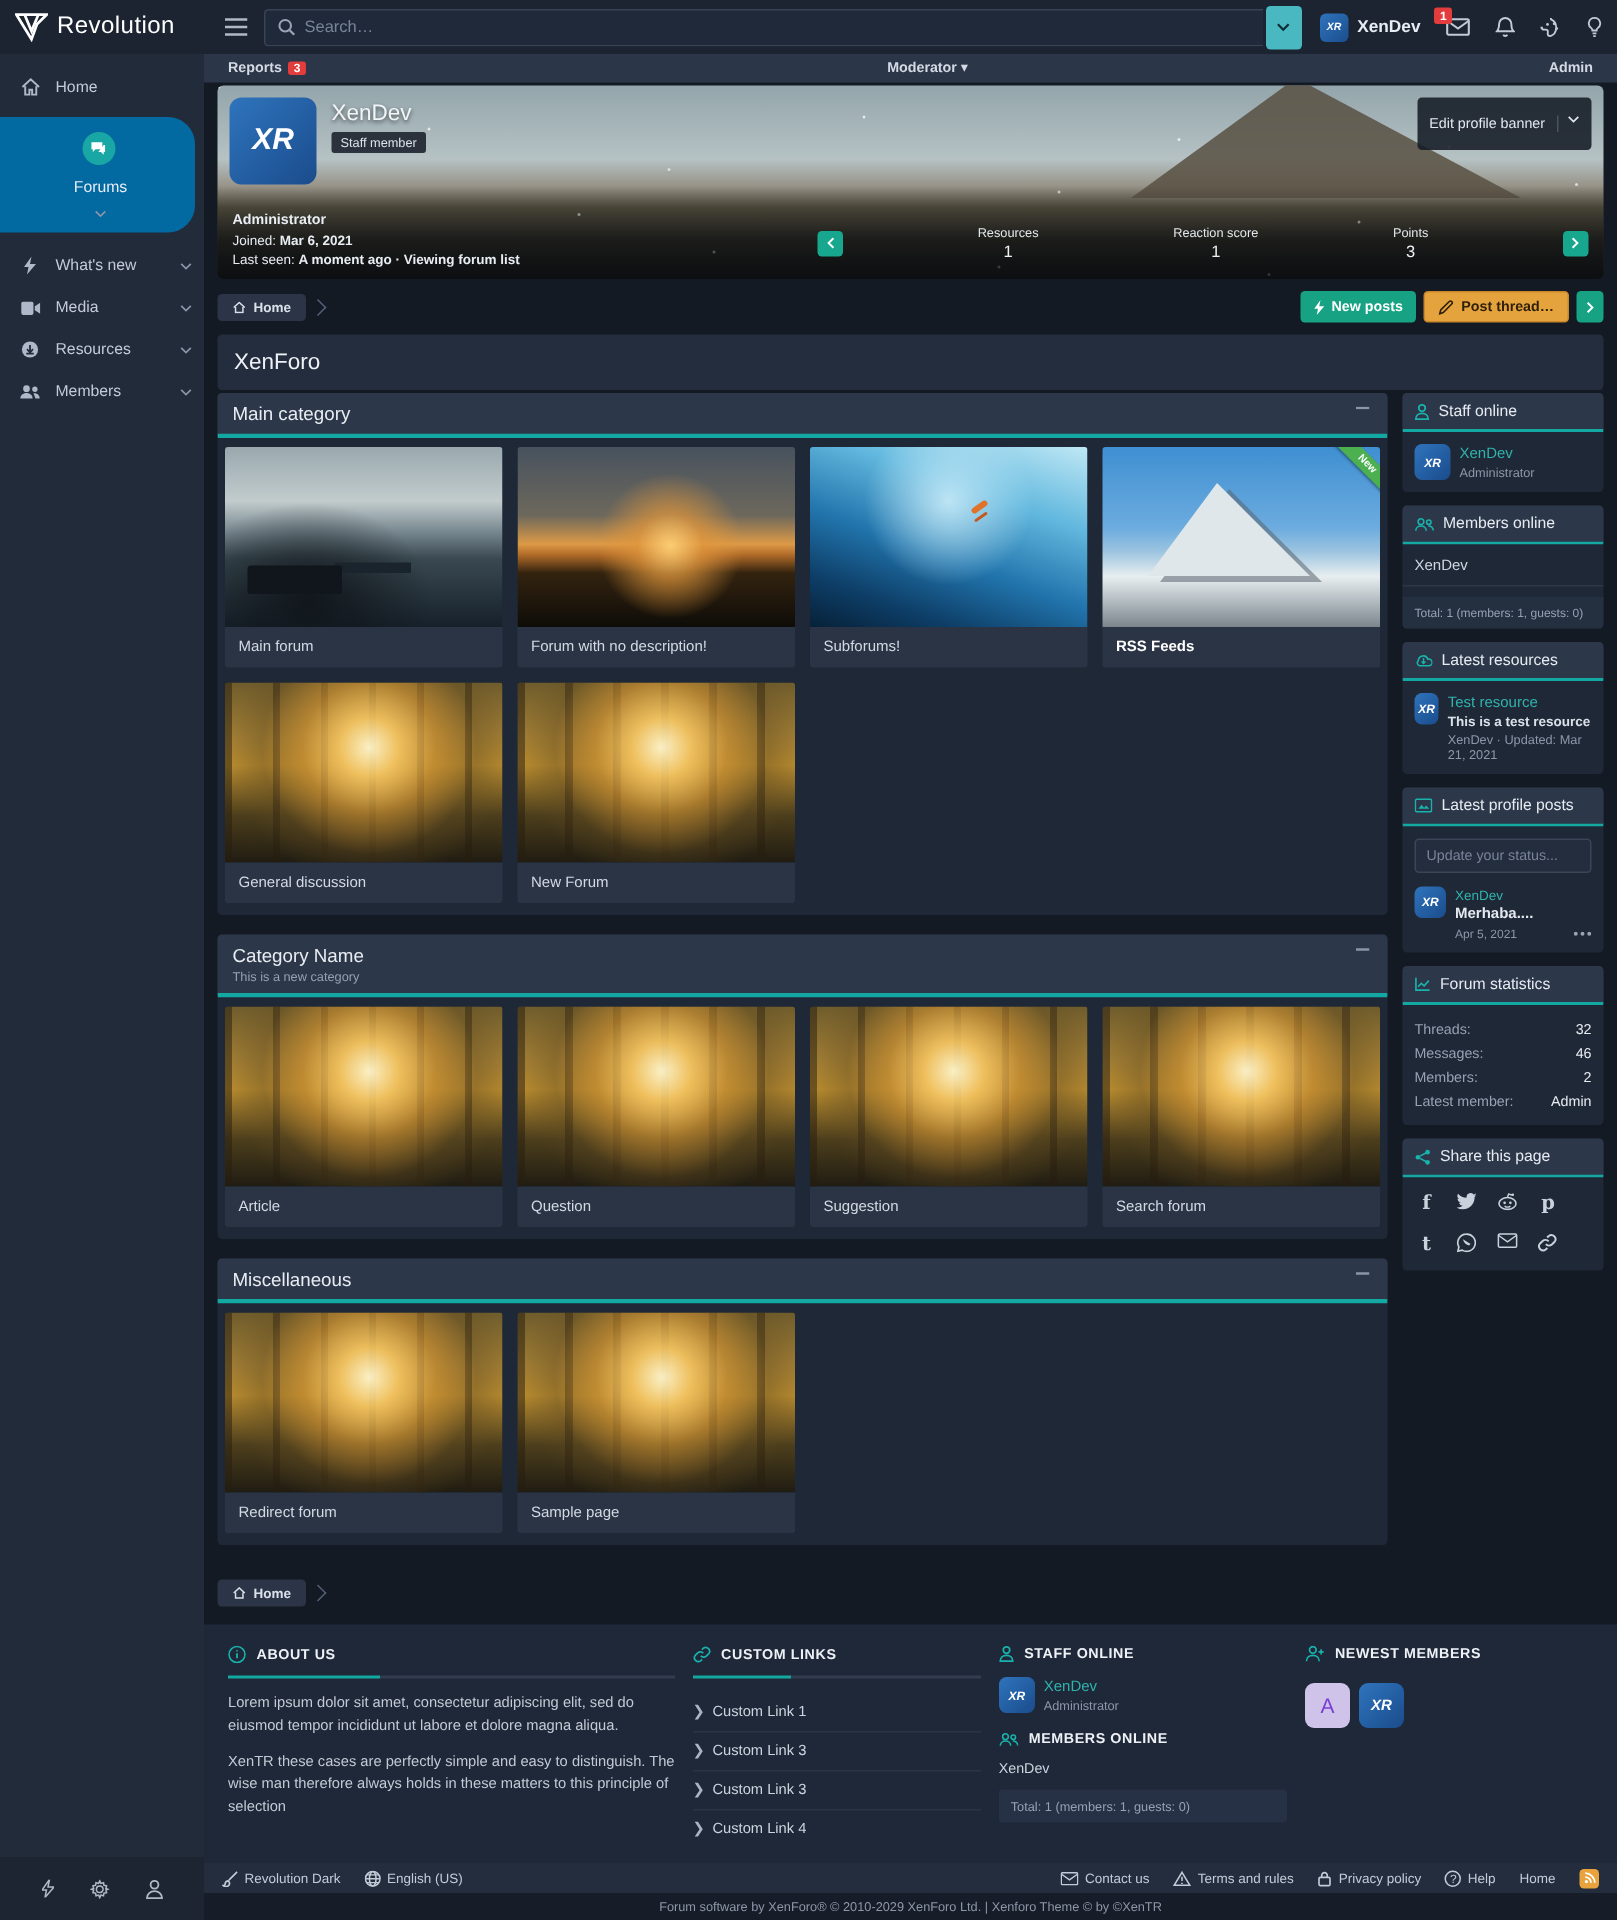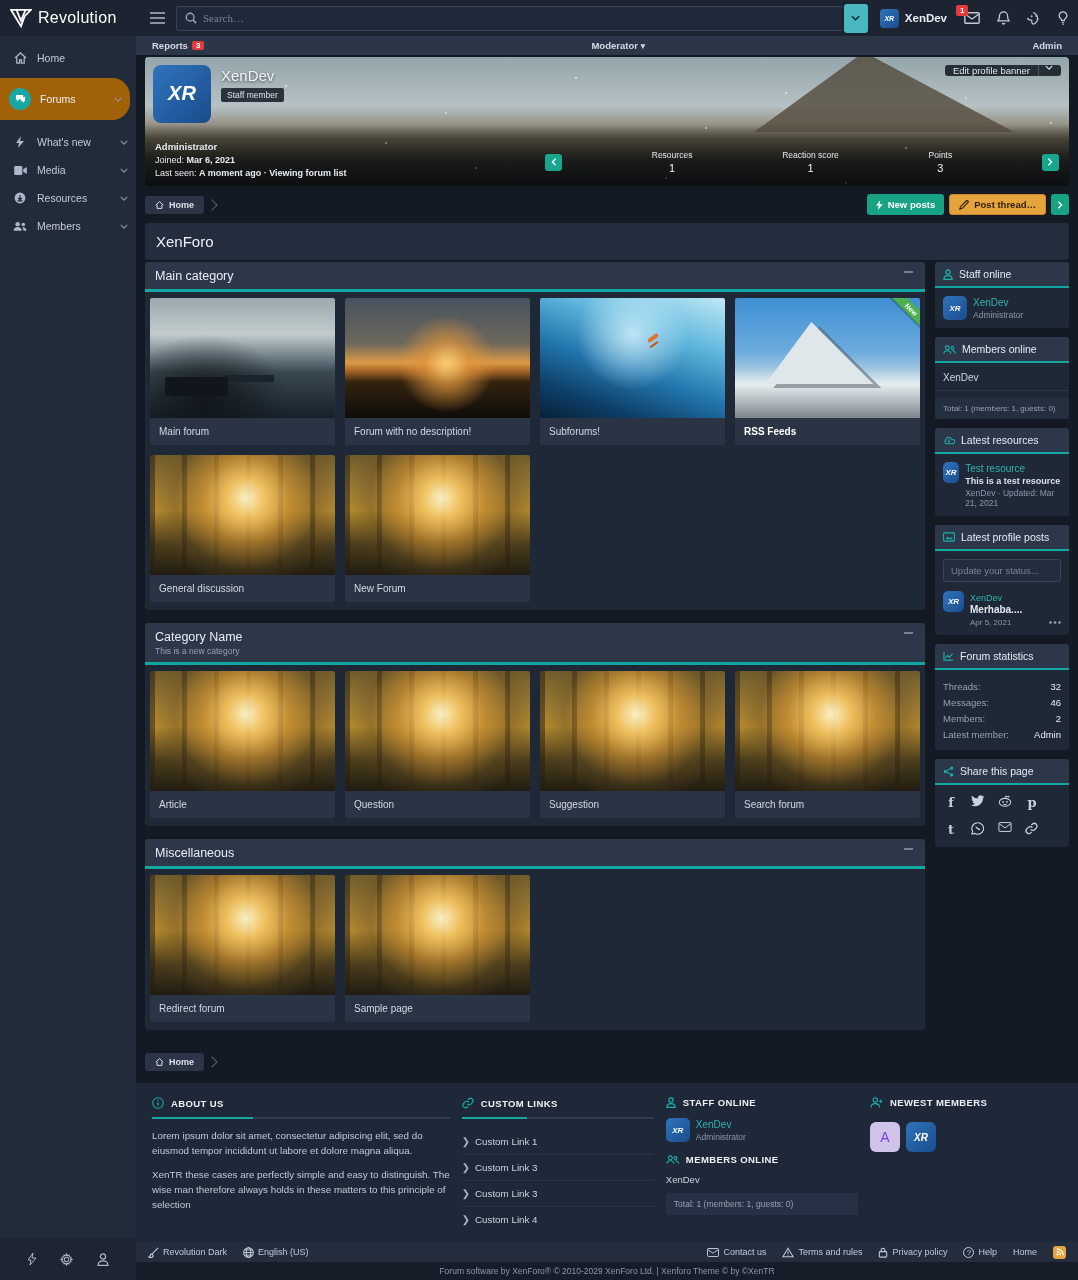--- a/index.html
+++ b/index.html
@@ -11,37 +11,37 @@
   svg { display:block; }
   .i { flex:0 0 auto; }
 
   
   .top-header { height:36px; background:#1c2431; display:flex; align-items:center; padding:0 10px 0 0; position:relative; z-index:5; }
   .brand { width:138px; display:flex; align-items:center; gap:6px; padding-left:10px; }
   .brand-name { color:#fff; font-size:16px; font-weight:400; letter-spacing:.3px; }
   .hamburger { width:26px; height:26px; display:flex; align-items:center; justify-content:center; color:#aeb8c6; cursor:pointer; margin:0 6px; }
   .searchwrap { flex:1; display:flex; align-items:center; height:25px; margin-right:12px; }
   .searchbox { flex:1; height:25px; background:#20293a; border:1px solid #394356; border-right:none; border-radius:3px 0 0 3px; display:flex; align-items:center; padding:0 8px; gap:6px; }
-  .searchbox input { background:transparent; border:none; outline:none; color:#cfd6e2; font-size:11px; width:100%; font-family:Liberation Serif, serif; }
+  .searchbox input { background:transparent; border:none; outline:none; color:#cfd6e2; font-size:11px; width:100%; font-family:Liberation Sans, sans-serif; }
   .searchbox input::placeholder { color:#79849a; }
   .search-drop { width:24px; height:29px; background:#49b8c0; border-radius:3px; display:flex; align-items:center; justify-content:center; color:#0e2a33; cursor:pointer; margin-left:2px; }
   .hdr-right { display:flex; align-items:center; gap:17px; color:#c2cad6; }
   .hdr-user { display:flex; align-items:center; gap:6px; cursor:pointer; }
   .hdr-user .uname { color:#e8edf4; font-size:11.5px; font-weight:700; }
   .mini-avatar { width:19px; height:19px; border-radius:4px; background:linear-gradient(135deg,#2f74bd,#1b4e8e); color:#fff; font-size:7px; font-weight:700; font-style:italic; display:flex; align-items:center; justify-content:center; }
   .hdr-ic { position:relative; cursor:pointer; color:#c2cad6; }
   .badge-red { position:absolute; top:-7px; left:-8px; background:#e23c3c; color:#fff; font-size:8px; font-weight:700; padding:1px 4px; border-radius:2px; }
 
   
   .page { display:flex; height:1244px; }
   .lsidebar { width:136px; background:#222b3a; display:flex; flex-direction:column; border-radius:0 0 8px 0; }
   .nav-item { display:flex; align-items:center; gap:9px; padding:8px 8px 8px 12px; color:#c3cbd8; font-size:10.5px; cursor:pointer; position:relative; }
   .nav-item .lbl { flex:1; }
   .nav-item .chev { color:#8b95a8; }
-  .nav-item.active { background:#a16207; border-radius:0 18px 18px 0; margin-right:6px; padding-top:10px; padding-bottom:10px; color:#e9eef5; }
+  .nav-item.active { background:#0369a1; border-radius:0 18px 18px 0; margin-right:6px; padding-top:10px; padding-bottom:10px; color:#e9eef5;flex-direction:column; }
   .nav-ic { width:16px; display:flex; justify-content:center; color:#aeb8c8; }
   .nav-item.active .nav-ic-circle { width:22px; height:22px; border-radius:50%; background:#18a7a4; display:flex; align-items:center; justify-content:center; color:#fff; margin-left:-3px; }
   .lsidebar-spacer { flex:1; }
   .lsidebar-foot { height:42px; display:flex; align-items:center; justify-content:center; gap:24px; color:#aeb8c6; background:#1d2532; }
   .lsidebar-foot span { cursor:pointer; }
 
   .main-col { flex:1; display:flex; flex-direction:column; }
 
   
   .modbar { height:21px; background:#2c3649; display:flex; align-items:center; padding:0 16px; font-size:9.5px; color:#d4dae4; }
@@ -62,21 +62,21 @@
     560px 70px 0 rgba(255,255,255,.6),640px 35px 0 rgba(255,255,255,.7),760px 90px 0 rgba(255,255,255,.6),
     820px 40px 0 rgba(255,255,255,.7),330px 110px 0 rgba(255,255,255,.55),520px 120px 0 rgba(255,255,255,.5),
     700px 125px 0 rgba(255,255,255,.5),240px 85px 0 rgba(255,255,255,.6),905px 65px 0 rgba(255,255,255,.65); }
   .banner-avatar { position:absolute; top:8px; left:8px; width:58px; height:58px; border-radius:8px;
     background:linear-gradient(135deg,#2f74bd,#1a4c8c); display:flex; align-items:center; justify-content:center;
     color:#fff; font-size:20px; font-weight:800; font-style:italic; z-index:2; cursor:pointer; }
   .banner-id { position:absolute; top:10px; left:76px; z-index:2; }
   .banner-id .bname { color:#f2f5f8; font-size:15px; text-shadow:0 1px 3px rgba(0,0,0,.6); }
   .staff-badge { display:inline-block; margin-top:4px; background:rgba(25,31,42,.88); color:#dde3ec; font-size:8.5px; padding:2px 6px; border-radius:2px; }
   .edit-banner-btn { position:absolute; top:8px; right:8px; z-index:2; background:rgba(21,27,38,.88); color:#e3e8f0;
-    font-size:9.5px; padding:0 8px; border-radius:3px; display:flex; gap:8px; cursor:pointer; }
+    font-size:9.5px; padding:12px 8px; border-radius:3px; display:flex; gap:8px; cursor:pointer; }
   .edit-banner-btn .sep { border-left:1px solid rgba(255,255,255,.18); padding-left:6px; display:flex; }
   .banner-info { position:absolute; left:10px; bottom:6px; z-index:2; font-size:9px; color:#e8edf3; line-height:1.45; }
   .banner-info .role { font-weight:700; font-size:9.5px; }
   .banner-info b { font-weight:700; }
   .banner-stats { position:absolute; right:10px; bottom:12px; left:400px; z-index:2; display:flex; align-items:center; justify-content:space-between; }
   .stat { text-align:center; color:#eef2f6; }
   .stat .slabel { font-size:8.5px; color:#e3e8ee; }
   .stat .sval { font-size:11px; margin-top:2px; }
   .nav-arrow { width:17px; height:17px; border-radius:3px; background:#17a78f; color:#fff; display:flex; align-items:center; justify-content:center; cursor:pointer; }
 

